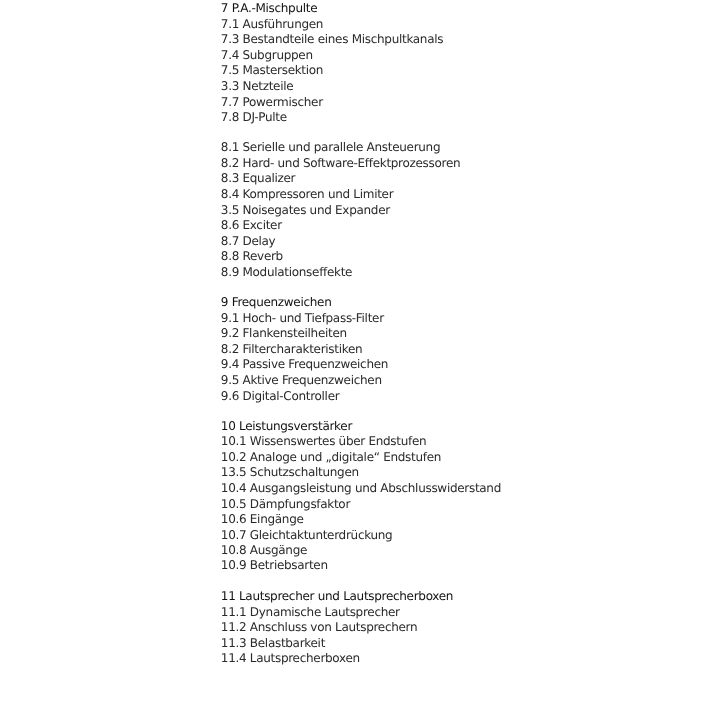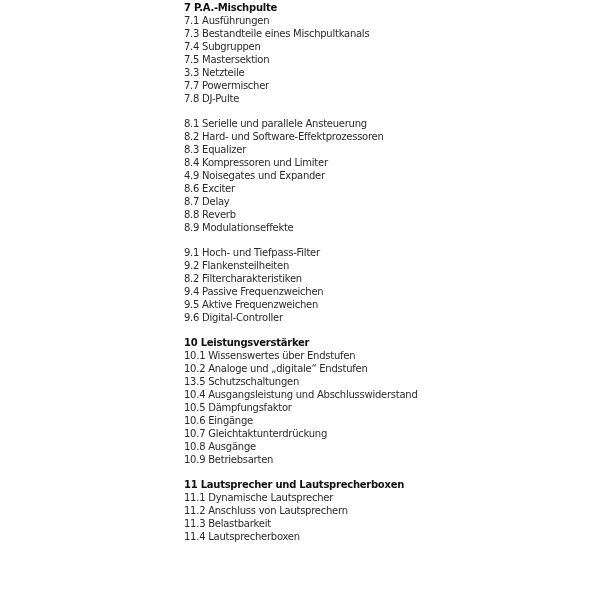--- a/index.html
+++ b/index.html
@@ -25,21 +25,21 @@
       margin: 0 0 12.5px 0;
     }
     .line {
       font-size: 10px;
       line-height: 12.95px;
       height: 12.95px;
       white-space: nowrap;
       letter-spacing: -0.25px;
     }
     .heading {
-      font-weight: bold;
+      font-weight: normal;
       color: #111111;
     }
   </style>
 </head>
 <body>
 
 <div class="toc">
 
   <div class="section">
     <div class="line heading">7 P.A.-Mischpulte</div>
@@ -50,28 +50,29 @@
     <div class="line">3.3 Netzteile</div>
     <div class="line">7.7 Powermischer</div>
     <div class="line">7.8 DJ-Pulte</div>
   </div>
 
   <div class="section">
     <div class="line">8.1 Serielle und parallele Ansteuerung</div>
     <div class="line">8.2 Hard- und Software-Effektprozessoren</div>
     <div class="line">8.3 Equalizer</div>
     <div class="line">8.4 Kompressoren und Limiter</div>
-    <div class="line">4.9 Noisegates und Expander</div>
+    <div class="line">3.5 Noisegates und Expander</div>
     <div class="line">8.6 Exciter</div>
     <div class="line">8.7 Delay</div>
     <div class="line">8.8 Reverb</div>
     <div class="line">8.9 Modulationseffekte</div>
   </div>
 
   <div class="section">
+    <div class="line heading">9 Frequenzweichen</div>
     <div class="line">9.1 Hoch- und Tiefpass-Filter</div>
     <div class="line">9.2 Flankensteilheiten</div>
     <div class="line">8.2 Filtercharakteristiken</div>
     <div class="line">9.4 Passive Frequenzweichen</div>
     <div class="line">9.5 Aktive Frequenzweichen</div>
     <div class="line">9.6 Digital-Controller</div>
   </div>
 
   <div class="section">
     <div class="line heading">10 Leistungsverstärker</div>

